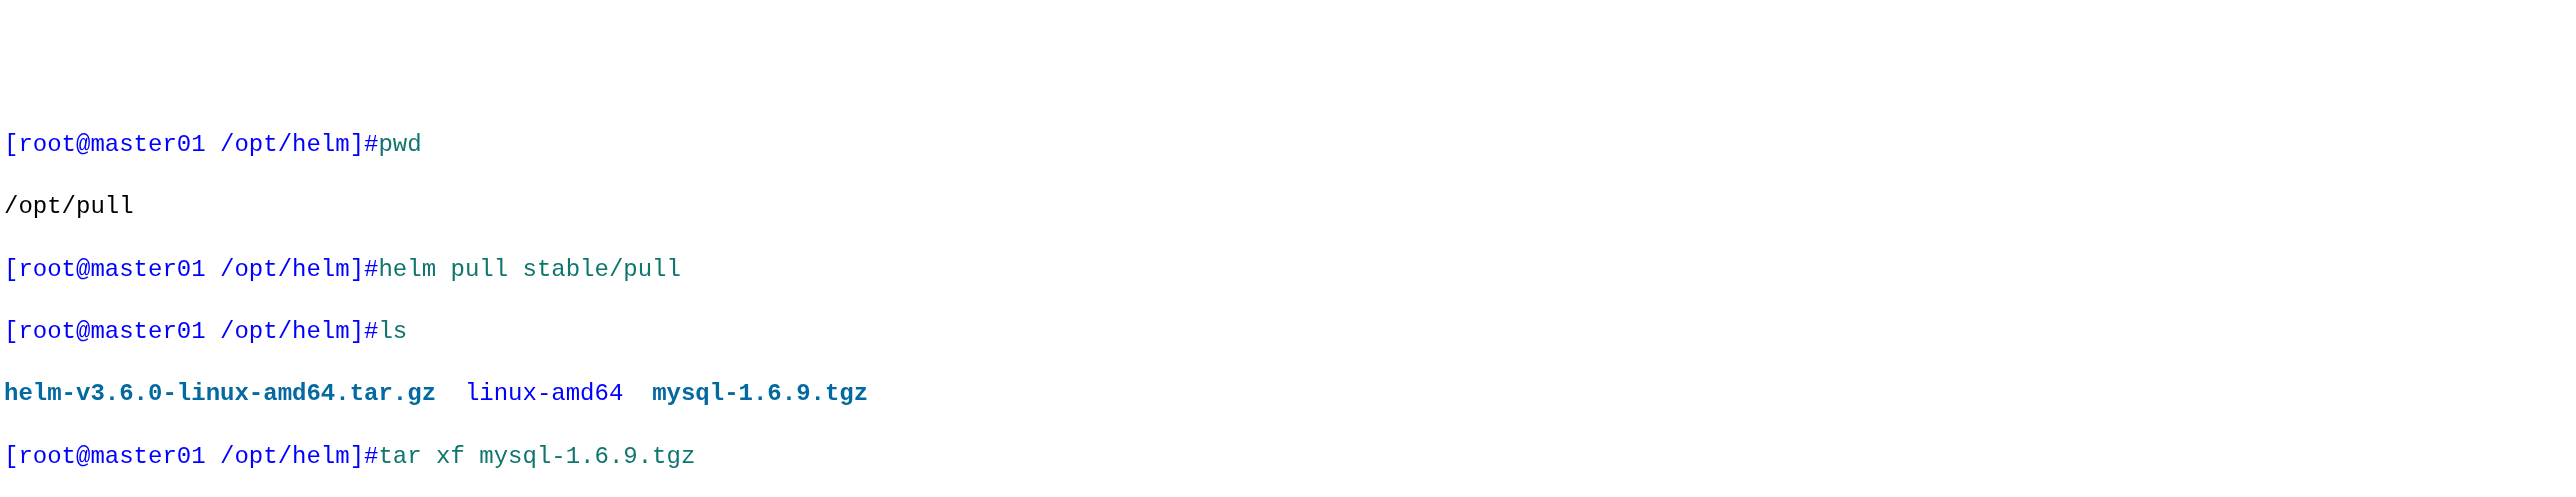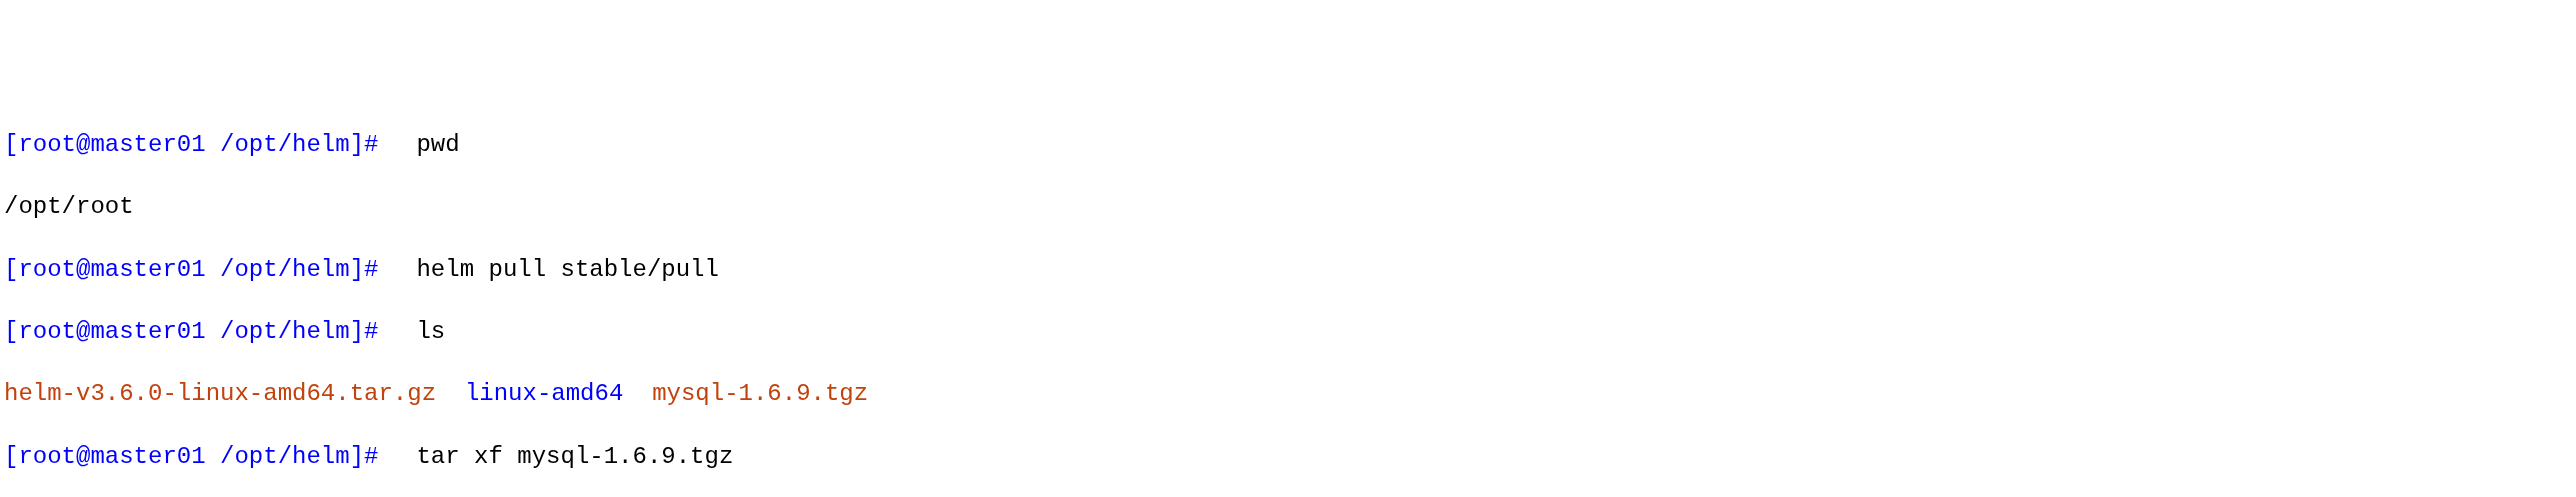--- a/index.html
+++ b/index.html
@@ -13,42 +13,41 @@
       white-space: pre;
     }
     .line {
       display: block;
     }
     .prompt-bracket {
       color: #0000ff;
       font-weight: normal;
     }
     .cmd-text {
-      color: #000000;
-      margin-left: 38px;
+      color: #0f766e;
     }
     .output-text {
       color: #000000;
     }
     .file-archive {
-      color: #c2410c;
-      font-weight: normal;
+      color: #0369a1;
+      font-weight: bold;
     }
     .file-dir {
       color: #0000ff;
       font-weight: normal;
     }
   </style>
 </head>
 <body>
 
 
 
 <span class="line"><span class="prompt-bracket">[root@master01 /opt/helm]#</span><span class="cmd-text">pwd</span></span>
-<span class="line output-text">/opt/root</span>
+<span class="line output-text">/opt/pull</span>
 <span class="line"><span class="prompt-bracket">[root@master01 /opt/helm]#</span><span class="cmd-text">helm pull stable/pull</span></span>
 <span class="line"><span class="prompt-bracket">[root@master01 /opt/helm]#</span><span class="cmd-text">ls</span></span>
 <span class="line"><span class="file-archive">helm-v3.6.0-linux-amd64.tar.gz</span><span>  </span><span class="file-dir">linux-amd64</span><span>  </span><span class="file-archive">mysql-1.6.9.tgz</span></span>
 <span class="line"><span class="prompt-bracket">[root@master01 /opt/helm]#</span><span class="cmd-text">tar xf mysql-1.6.9.tgz</span></span>
 
 
 
 
 
 

